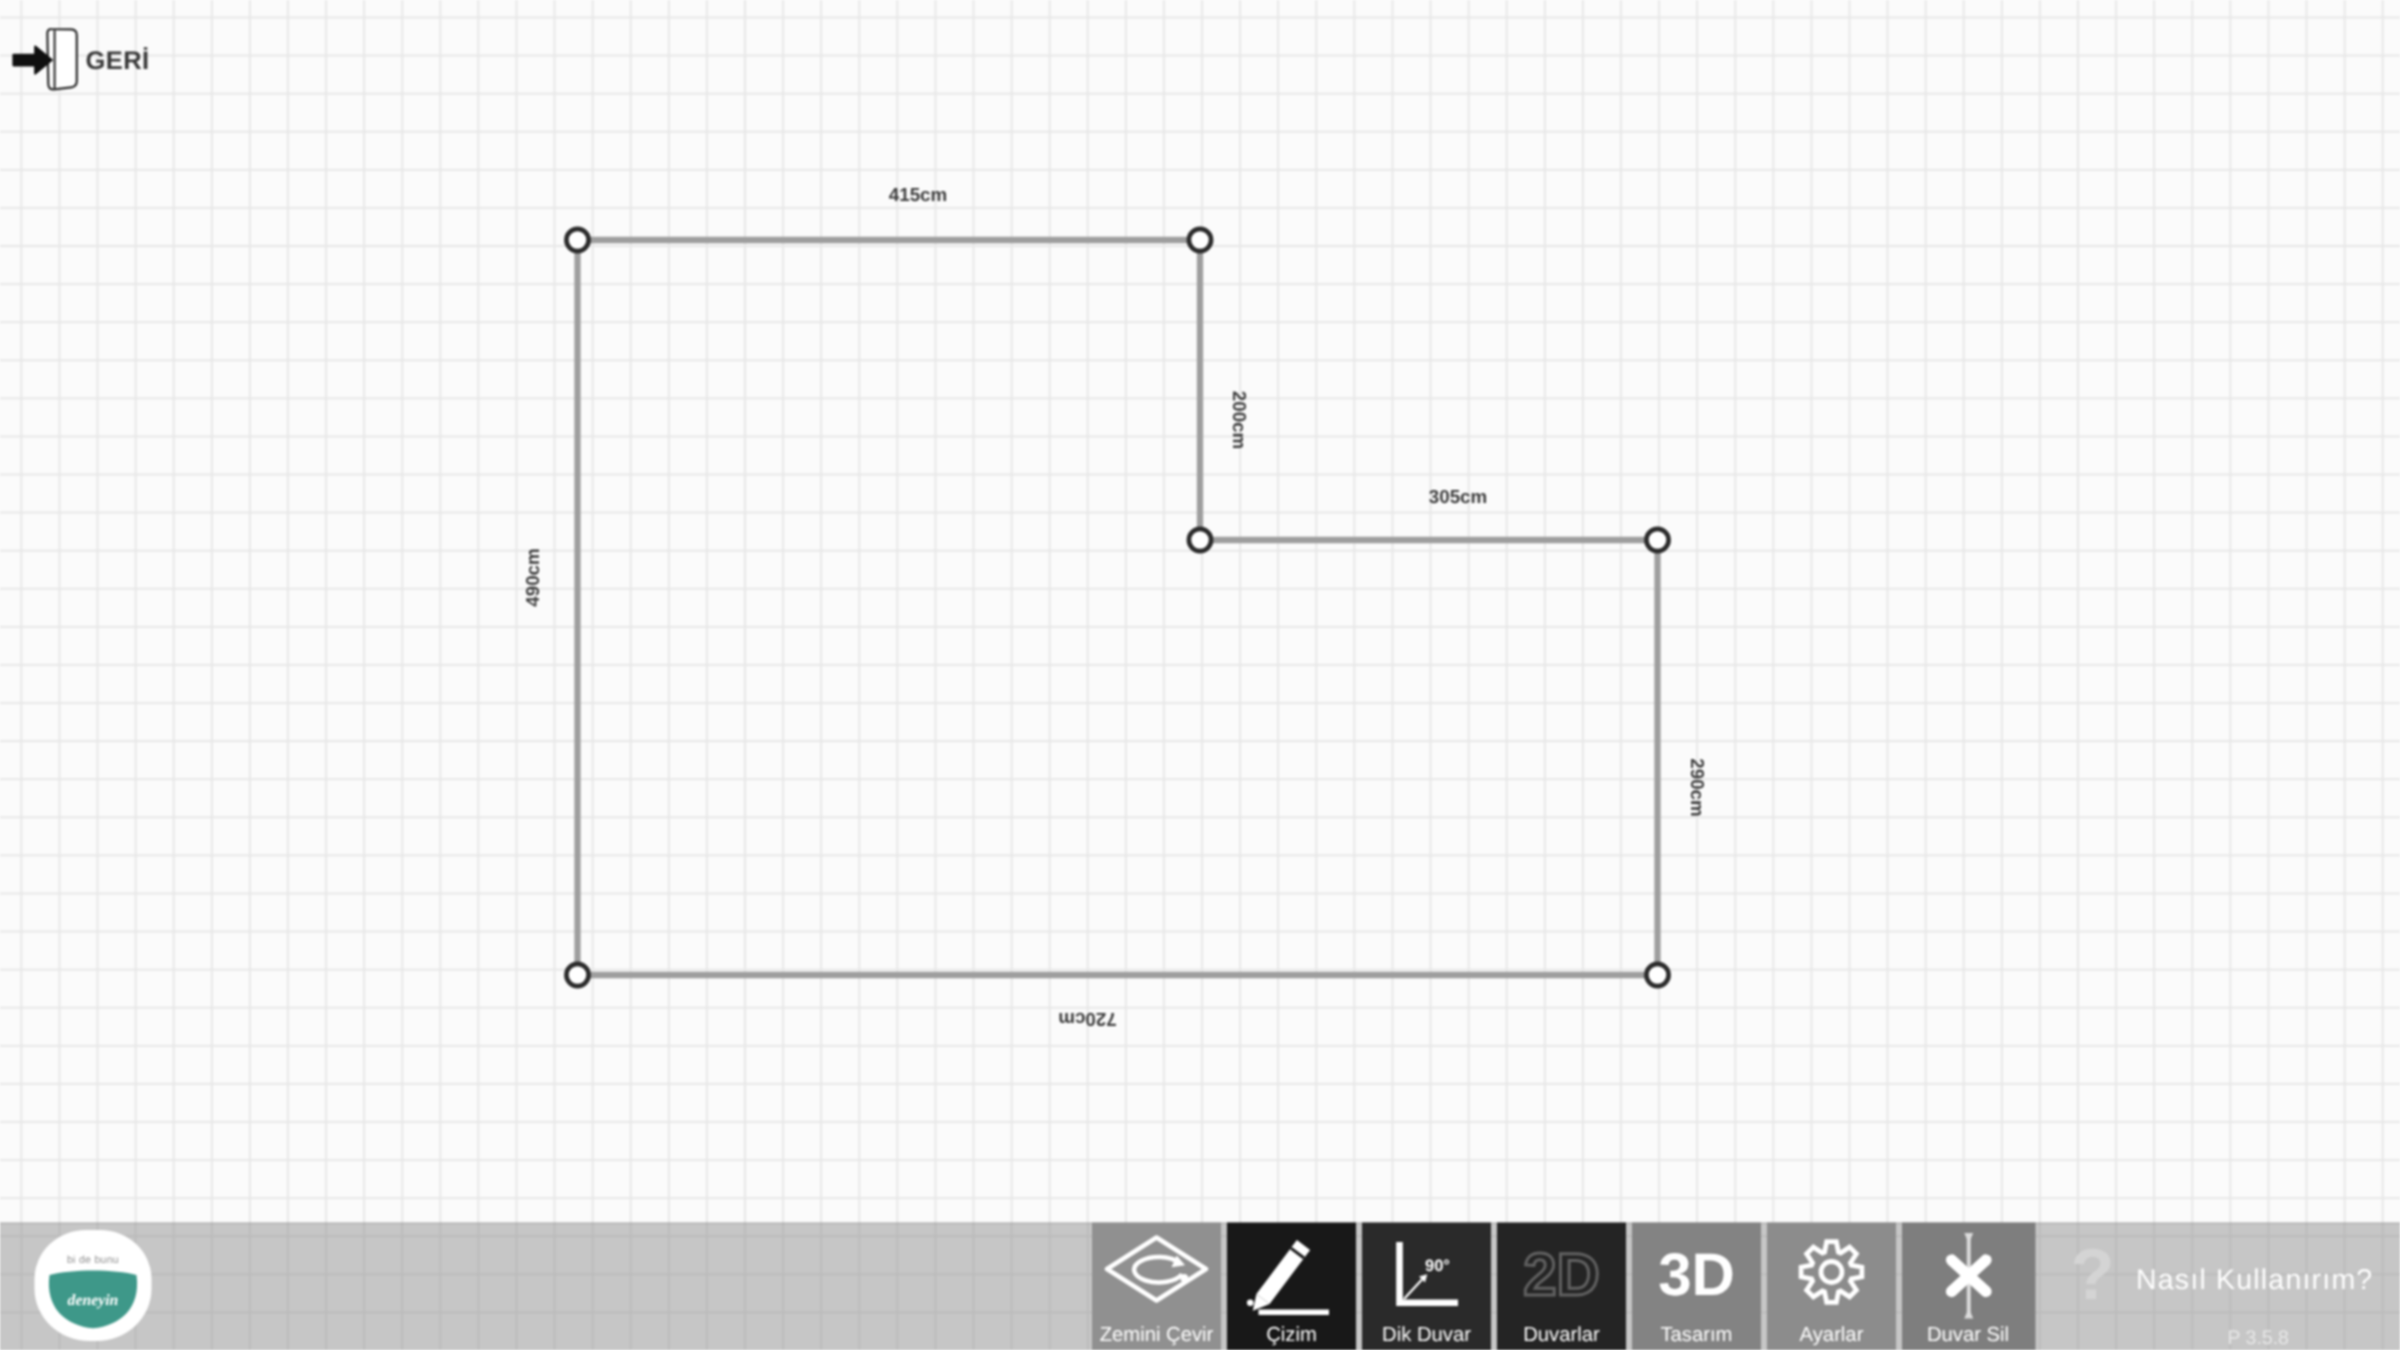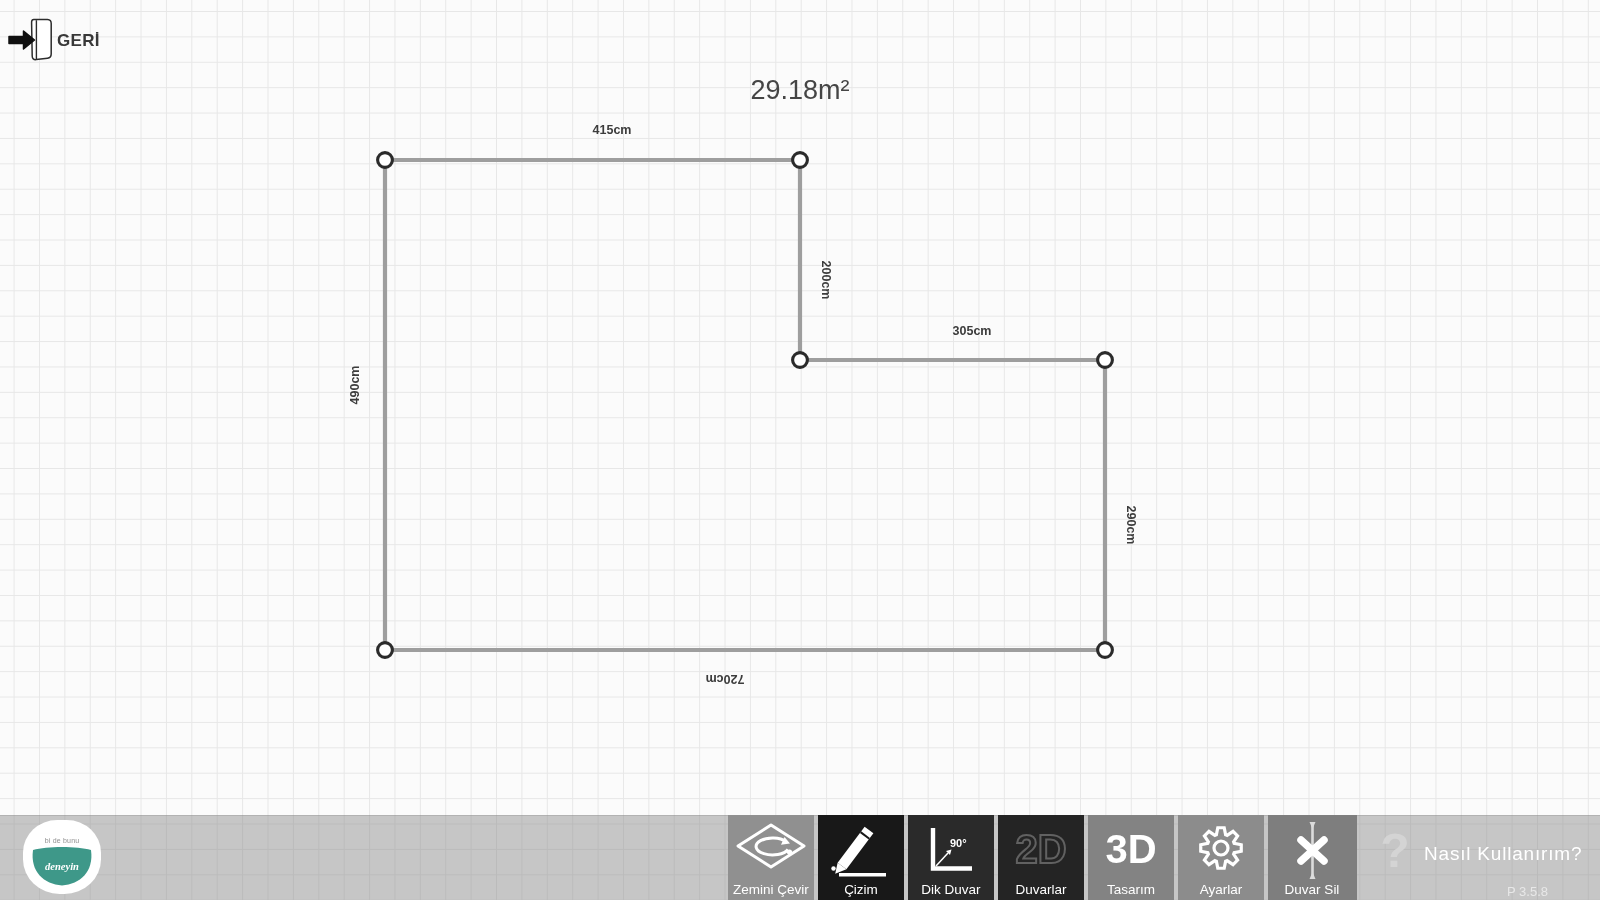--- a/index.html
+++ b/index.html
@@ -62,21 +62,20 @@
     <text x="972" y="335">305cm</text>
 
     <text x="1131" y="525" transform="rotate(90 1131 525)" dy="4">290cm</text>
 
     <text x="725" y="679" transform="rotate(180 725 679)" dy="4">720cm</text>
 
     <text x="355" y="385" transform="rotate(-90 355 385)" dy="4">490cm</text>
   </g>
 </svg>
 
-<div class="abs" style="left:700px;top:75px;width:200px;text-align:center;font-size:27px;color:#454545;">29.18m²</div>
 
 <svg class="abs" style="left:0;top:0;" width="120" height="80" viewBox="0 0 120 80">
 
   <g>
     <path d="M34 19.5 Q31.4 19.3 31.6 23 L32.2 56 Q32.3 60 36.2 59.6 L47.5 58.2 Q51.2 57.7 51.2 54 L51.2 23.5 Q51.2 19.8 47.5 19.6 Z" fill="#ffffff" stroke="#2c2c2c" stroke-width="1.5"></path>
     <line x1="36.4" y1="20.2" x2="36.4" y2="59.2" stroke="#2c2c2c" stroke-width="1.4"></line>
 
     <path d="M9 36.5 L23.5 36.5 L23.5 31 L34.5 40 L23.5 49 L23.5 43.5 L9 43.5 Z" fill="#101010" stroke="#101010" stroke-width="1.5" stroke-linejoin="round"></path>
   </g>
 
@@ -175,14 +174,14 @@
     <line x1="56" y1="25" x2="33" y2="46"></line>
   </g>
 
   <text x="44" y="79" text-anchor="middle" font-size="13.5" fill="#ffffff" font-family="Liberation Sans, sans-serif">Duvar Sil</text>
 </svg>
 
 <div class="abs" style="left:1372px;top:823px;width:46px;text-align:center;font-size:48px;font-weight:bold;color:#d4d4d4;">?</div>
 
 <div class="abs" style="left:1424px;top:843px;width:180px;font-size:19px;letter-spacing:0.8px;color:#ffffff;">Nasıl Kullanırım?</div>
 
-<div class="abs" style="left:1485px;top:884px;width:100px;text-align:center;font-size:13px;color:#e8e8e8;padding-right:15px;box-sizing:border-box;">P 3.5.8</div>
+<div class="abs" style="left:1485px;top:884px;width:100px;text-align:left;font-size:13px;color:#e8e8e8;padding-right:15px;box-sizing:border-box;">P 3.5.8</div>
 </div>
 
 </body></html>

